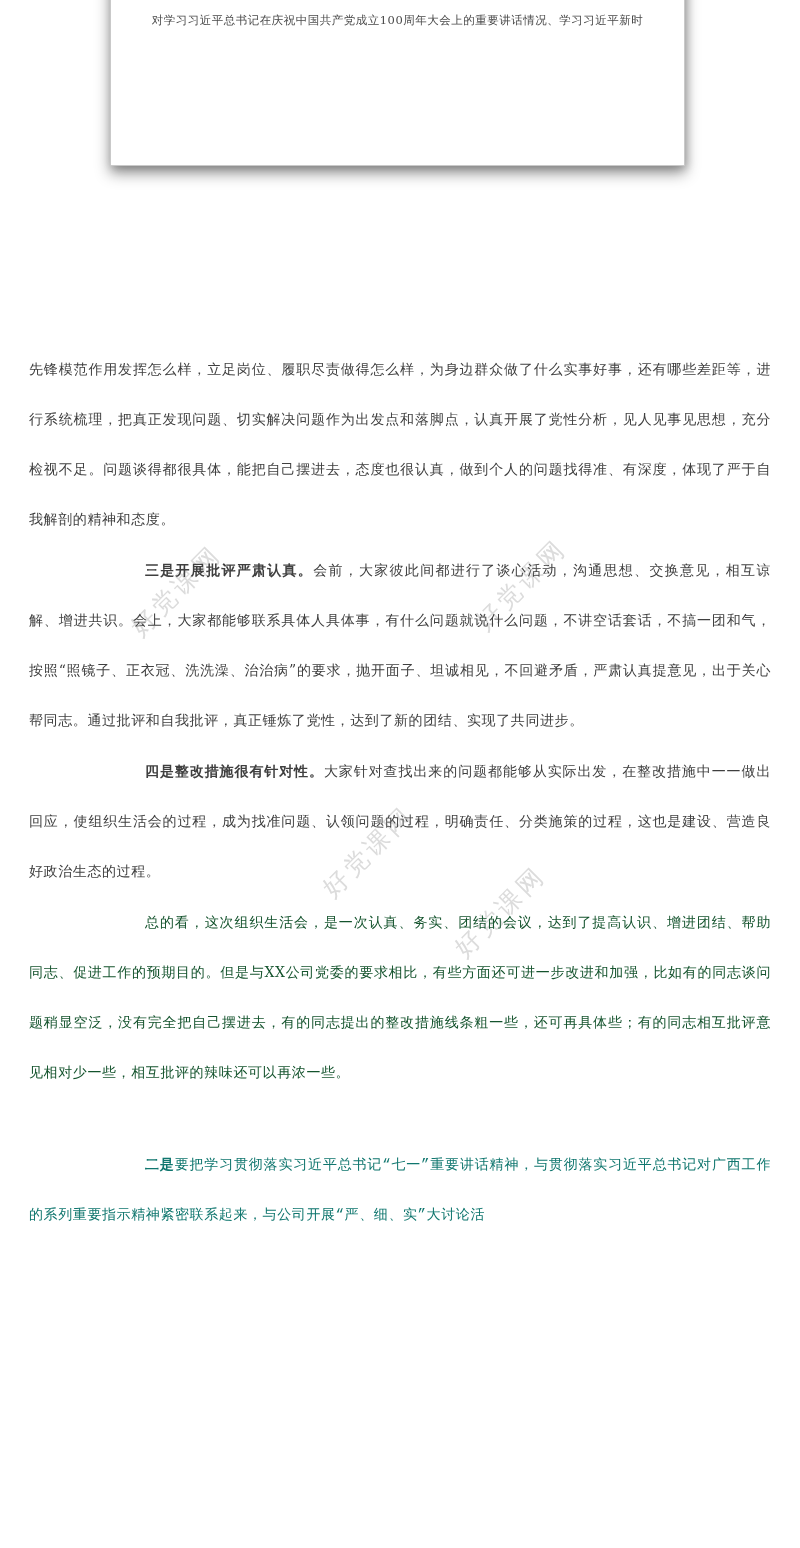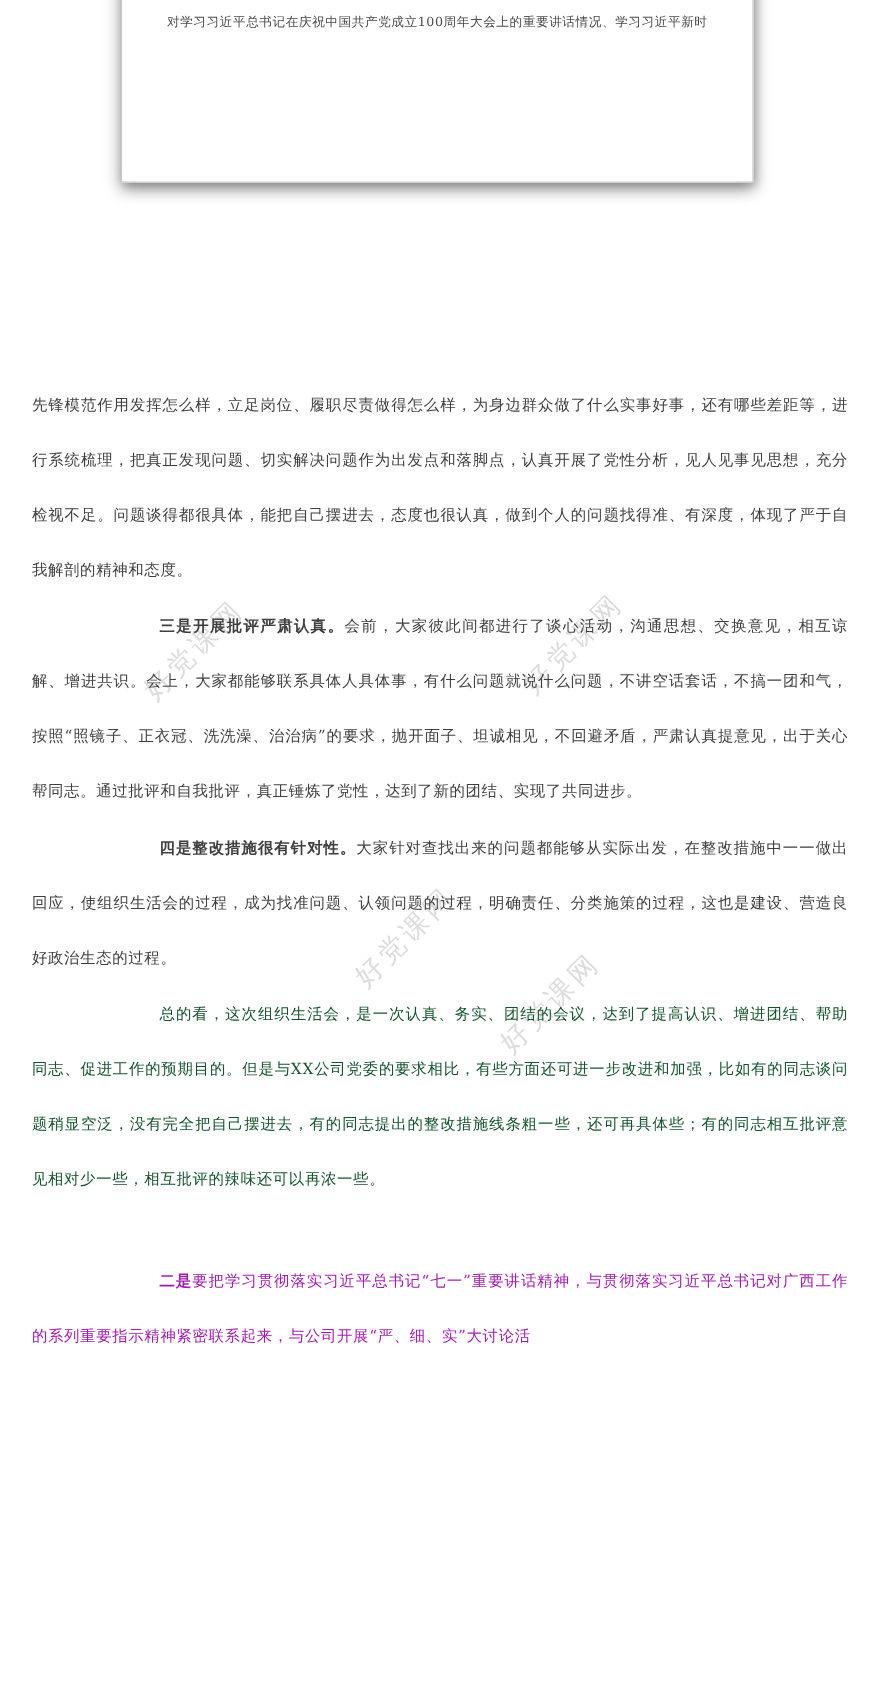--- a/index.html
+++ b/index.html
@@ -97,21 +97,21 @@
       <span class="wm" style="color: rgb(220, 220, 220); left: 442px; top: 895px;">好党课网</span>
       <span class="wm" style="color: rgb(220, 220, 220); left: 3px; top: 1442px;">好党课网</span>
       <span class="wm" style="color: rgb(220, 220, 220); left: 500px; top: 1434px;">好党课网</span>
     </div>
 
   <div class="doc-body" id="paragraphs">
       <p class="para" style="color: rgb(63, 63, 63);">先锋模范作用发挥怎么样，立足岗位、履职尽责做得怎么样，为身边群众做了什么实事好事，还有哪些差距等，进行系统梳理，把真正发现问题、切实解决问题作为出发点和落脚点，认真开展了党性分析，见人见事见思想，充分检视不足。问题谈得都很具体，能把自己摆进去，态度也很认真，做到个人的问题找得准、有深度，体现了严于自我解剖的精神和态度。</p>
       <p class="para indent" style="color: rgb(63, 63, 63);"><b>三是开展批评严肃认真。</b>会前，大家彼此间都进行了谈心活动，沟通思想、交换意见，相互谅解、增进共识。会上，大家都能够联系具体人具体事，有什么问题就说什么问题，不讲空话套话，不搞一团和气，按照“照镜子、正衣冠、洗洗澡、治治病”的要求，抛开面子、坦诚相见，不回避矛盾，严肃认真提意见，出于关心帮同志。通过批评和自我批评，真正锤炼了党性，达到了新的团结、实现了共同进步。</p>
       <p class="para indent" style="color: rgb(63, 63, 63);"><b>四是整改措施很有针对性。</b>大家针对查找出来的问题都能够从实际出发，在整改措施中一一做出回应，使组织生活会的过程，成为找准问题、认领问题的过程，明确责任、分类施策的过程，这也是建设、营造良好政治生态的过程。</p>
       <p class="para indent" style="color: #14532d;">总的看，这次组织生活会，是一次认真、务实、团结的会议，达到了提高认识、增进团结、帮助同志、促进工作的预期目的。但是与XX公司党委的要求相比，有些方面还可进一步改进和加强，比如有的同志谈问题稍显空泛，没有完全把自己摆进去，有的同志提出的整改措施线条粗一些，还可再具体些；有的同志相互批评意见相对少一些，相互批评的辣味还可以再浓一些。</p>
-      <p class="para indent gap-before" style="color: #a21caf;"><b>二是</b>要把学习贯彻落实习近平总书记“七一”重要讲话精神，与贯彻落实习近平总书记对广西工作的系列重要指示精神紧密联系起来，与公司开展“严、细、实”大讨论活</p>
+      <p class="para indent gap-before" style="color: #0f766e; font-family: Liberation Mono, monospace;"><b>二是</b>要把学习贯彻落实习近平总书记“七一”重要讲话精神，与贯彻落实习近平总书记对广西工作的系列重要指示精神紧密联系起来，与公司开展“严、细、实”大讨论活</p>
     </div>
 
   <div class="footer">
     <span>剩余1页</span>
     <span>我提几点要求</span>
   </div>
 
 </div>
 
 </body></html>

